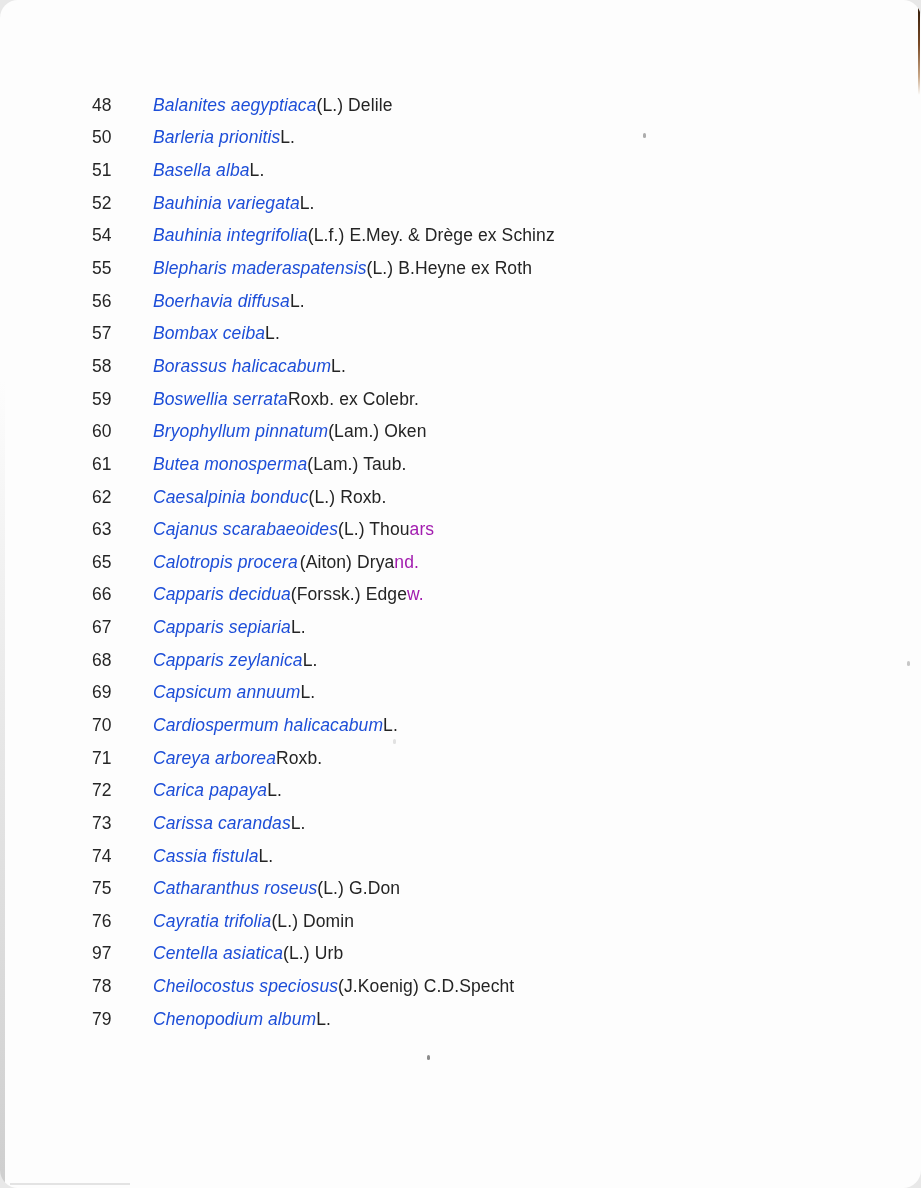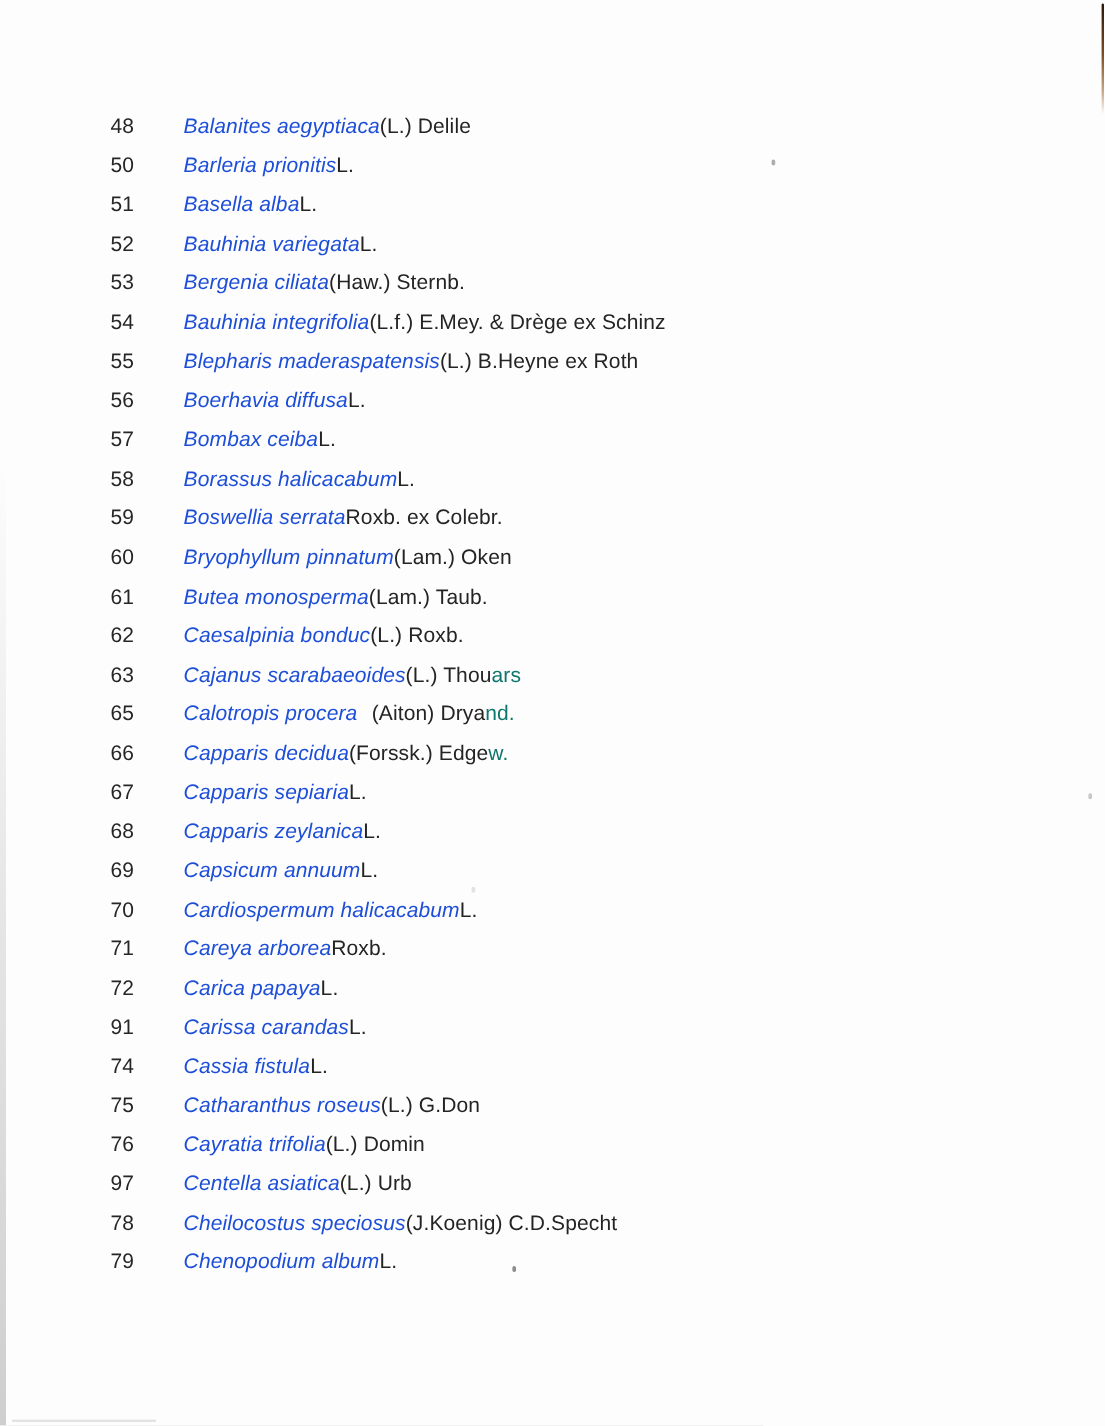--- a/index.html
+++ b/index.html
@@ -5,20 +5,21 @@
   html, body { margin: 0; padding: 0; background: #e8e8e8; }
   .page {
     position: relative;
     width: 921px;
     height: 1188px;
     margin: 0 auto;
     background: #fdfdfd;
     overflow: hidden;
     font-family: "Liberation Sans", "DejaVu Sans", sans-serif;
     color: #1f1f1f;
+    border-radius: 18px;
   }
   #species-list {
     position: absolute;
     left: 92px;
     top: 89px;
     width: 740px;
   }
   .row {
     height: 32.65px;
     display: flex;
@@ -33,22 +34,22 @@
     color: #262626;
   }
   .row .species {
     font-style: italic;
     color: #1d4ed8;
   }
   .row .author {
     font-style: normal;
     color: #242424;
   }
-  .row .author.wide-gap { margin-left: 12px; }
-  .row .fade { color: #0f766e; }
+  .row .author.wide-gap { margin-left: 2px; }
+  .row .fade { color: #a21caf; }
   
   .edge-line {
     position: absolute;
     width: 2px;
     border-radius: 1px;
     pointer-events: none;
   }
   .left-strip {
     position: absolute;
     left: 0;
@@ -87,25 +88,20 @@
         <span class="no">51</span>
         <span class="species">Basella alba</span> 
         <span class="author">L.</span>
       </div>
       <div class="row">
         <span class="no">52</span>
         <span class="species">Bauhinia variegata</span> 
         <span class="author">L.</span>
       </div>
       <div class="row">
-        <span class="no">53</span>
-        <span class="species">Bergenia ciliata</span> 
-        <span class="author">(Haw.) Sternb.</span>
-      </div>
-      <div class="row">
         <span class="no">54</span>
         <span class="species">Bauhinia integrifolia</span> 
         <span class="author">(L.f.) E.Mey. &amp; Drège ex Schinz</span>
       </div>
       <div class="row">
         <span class="no">55</span>
         <span class="species">Blepharis maderaspatensis</span> 
         <span class="author">(L.) B.Heyne ex Roth</span>
       </div>
       <div class="row">
@@ -182,21 +178,21 @@
         <span class="no">71</span>
         <span class="species">Careya arborea</span> 
         <span class="author">Roxb.</span>
       </div>
       <div class="row">
         <span class="no">72</span>
         <span class="species">Carica papaya</span> 
         <span class="author">L.</span>
       </div>
       <div class="row">
-        <span class="no">91</span>
+        <span class="no">73</span>
         <span class="species">Carissa carandas</span> 
         <span class="author">L.</span>
       </div>
       <div class="row">
         <span class="no">74</span>
         <span class="species">Cassia fistula</span> 
         <span class="author">L.</span>
       </div>
       <div class="row">
         <span class="no">75</span>

